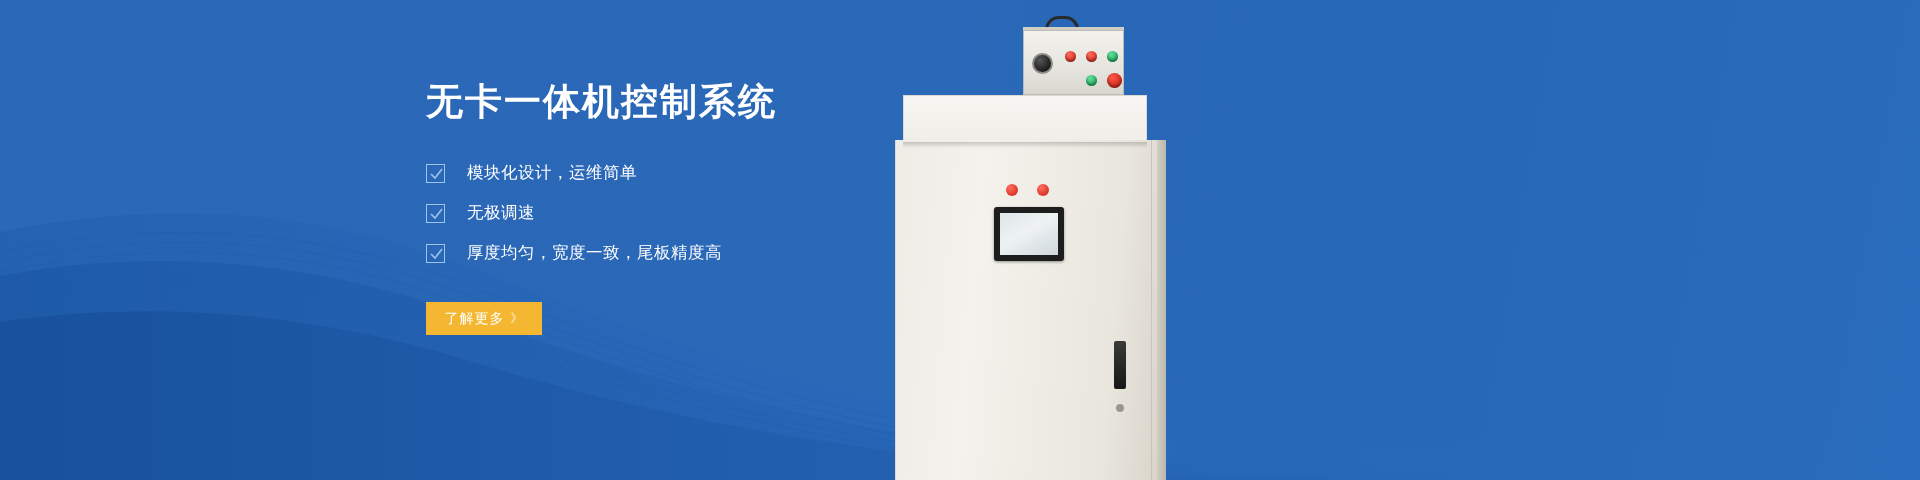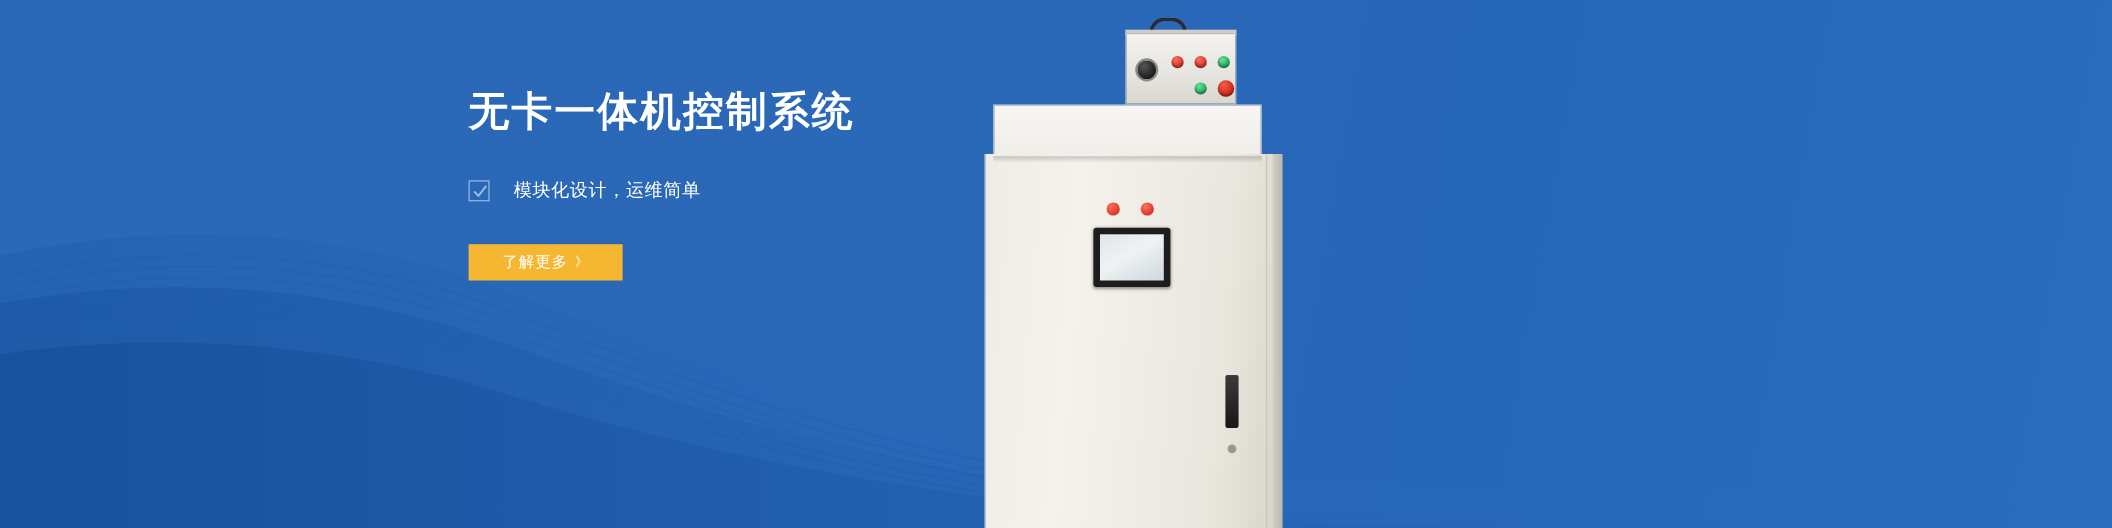--- a/index.html
+++ b/index.html
@@ -51,21 +51,21 @@
     letter-spacing:0.5px;
   }
   .cta-button{
     margin-top:20px;
     display:inline-flex;
     align-items:center;
     justify-content:center;
     background:#f5b731;
     color:#ffffff;
     border:none;
-    width:140px; height:33px;
+    width:116px; height:33px;
     font-size:14px;
     letter-spacing:1px;
     cursor:pointer;
     font-family:"Liberation Sans","DejaVu Sans",sans-serif;
   }
   .cta-button .chev{ margin-left:6px; font-size:12px; opacity:.95; }
 
   
   .machine{
     position:absolute; left:895px; top:0; width:290px; height:480px; z-index:5;
@@ -192,20 +192,36 @@
 
     <ul class="feature-list">
       <li class="feature-item">
         <span class="check-icon">
           <svg width="15" height="15" viewBox="0 0 15 15">
               <polyline points="2,7 6,11 13,2" fill="none" stroke="#9fc4ea" stroke-width="1.6"></polyline>
             </svg>
         </span>
         <span class="feature-text">模块化设计，运维简单</span>
       </li>
+      <li class="feature-item">
+        <span class="check-icon">
+          <svg width="15" height="15" viewBox="0 0 15 15">
+              <polyline points="2,7 6,11 13,2" fill="none" stroke="#9fc4ea" stroke-width="1.6"></polyline>
+            </svg>
+        </span>
+        <span class="feature-text">无极调速</span>
+      </li>
+      <li class="feature-item">
+        <span class="check-icon">
+          <svg width="15" height="15" viewBox="0 0 15 15">
+              <polyline points="2,7 6,11 13,2" fill="none" stroke="#9fc4ea" stroke-width="1.6"></polyline>
+            </svg>
+        </span>
+        <span class="feature-text">厚度均匀，宽度一致，尾板精度高</span>
+      </li>
     </ul>
 
     <button class="cta-button">
       <span>了解更多</span>
       <span class="chev">》</span>
     </button>
   </div>
 
   <div class="machine">
     <div class="panel-cable"></div>

